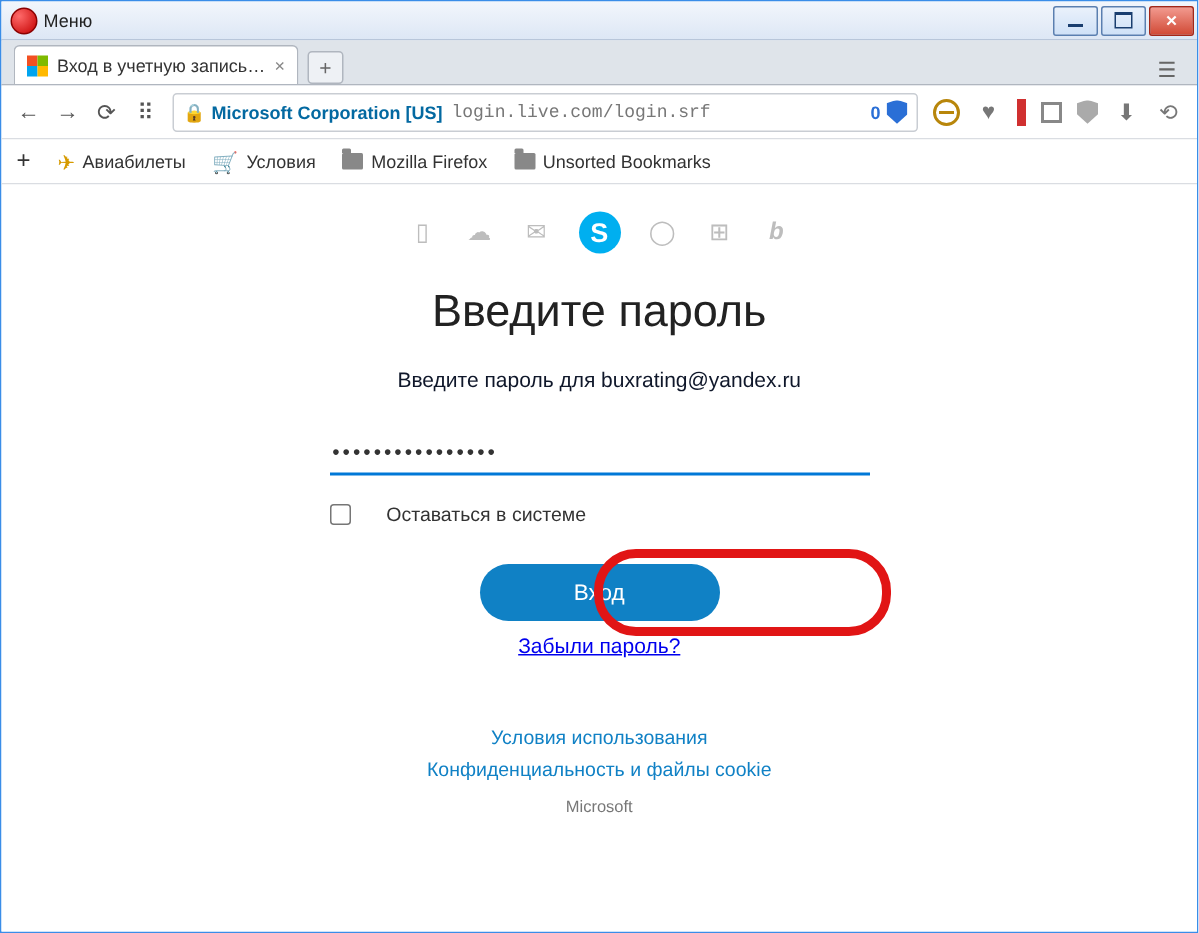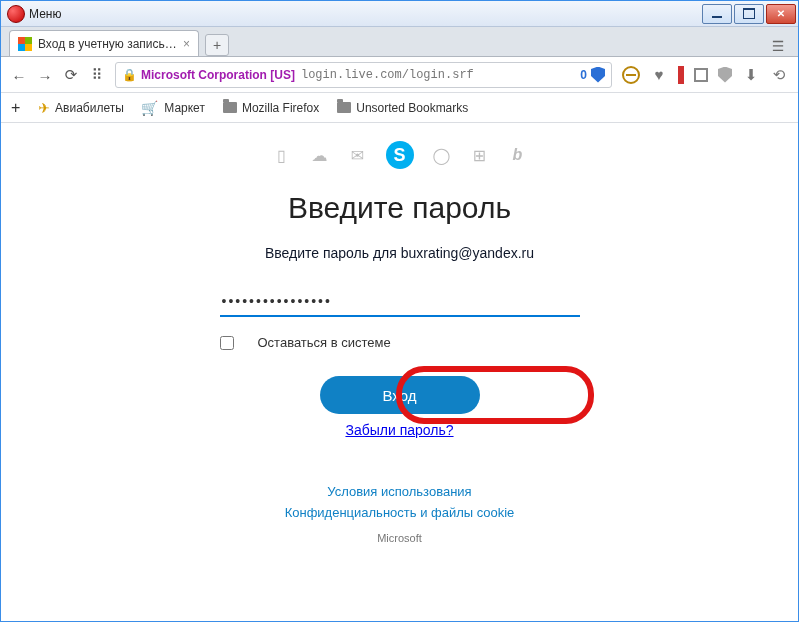--- a/index.html
+++ b/index.html
@@ -28,21 +28,21 @@
 .tab .title { white-space:nowrap; overflow:hidden; text-overflow:ellipsis; flex:1;}
 .tab .x { margin-left:6px; color:#888; font-size:12px;}
 .newtab { width:24px; height:22px; margin-left:6px; border:1px solid #b0b6bf; background:#eef1f5; border-radius:3px; display:flex; align-items:center; justify-content:center; color:#666; font-size:14px;}
 .panel-toggle { margin-left:auto; margin-right:10px; width:20px; height:20px; display:flex; align-items:center; justify-content:center; color:#666; font-size:14px;}
 
 
 .addr-row { height:36px; display:flex; align-items:center; padding:0 10px; gap:10px; border-bottom:1px solid #dadde2; background:#fff;}
 .nav-icon { width:16px; height:16px; display:flex; align-items:center; justify-content:center; color:#555; font-size:15px;}
 .addr-box { flex:1; height:26px; border:1px solid #c9cdd3; border-radius:3px; display:flex; align-items:center; padding:0 6px; font-size:12px;}
 .lock { color:#2e9e2e; font-size:12px; margin-right:4px;}
-.cert { color:#a21caf; font-weight:bold; margin-right:6px;}
+.cert { color:#0369a1; font-weight:bold; margin-right:6px;}
 .url { color:#777;font-family:Liberation Mono, monospace;}
 .addr-right { margin-left:auto; display:flex; align-items:center; gap:4px;}
 .badge-num { color:#2a6fd6; font-size:12px; font-weight:bold;}
 .shield-blue { width:14px; height:16px; background:#2a6fd6; clip-path: polygon(50% 0,100% 15%,100% 60%,50% 100%,0 60%,0 15%);}
 .addr-tools { display:flex; align-items:center; gap:10px;}
 .tool-ic { width:18px; height:18px; display:flex; align-items:center; justify-content:center; font-size:15px; color:#777;}
 .noentry { width:18px; height:18px; border-radius:50%; border:2px solid #b8860b; position:relative;}
 .noentry::after { content:""; position:absolute; left:2px; right:2px; top:6px; height:2px; background:#b8860b;}
 .redbar { width:6px; height:18px; background:#d03030;}
 .greybox { width:14px; height:14px; border:2px solid #888;}
@@ -135,21 +135,21 @@
   </div>
 
   <div class="bm-row">
     <span class="bm-plus">+</span>
     <span class="bm-item">
       <span class="ic-plane">✈</span>
       <span>Авиабилеты</span>
     </span>
     <span class="bm-item">
       <span class="ic-cart">🛒</span>
-      <span>Маркет</span>
+      <span>Условия</span>
     </span>
     <span class="bm-item">
       <span class="ic-folder"></span>
       <span>Mozilla Firefox</span>
     </span>
     <span class="bm-item">
       <span class="ic-folder"></span>
       <span>Unsorted Bookmarks</span>
     </span>
   </div>

